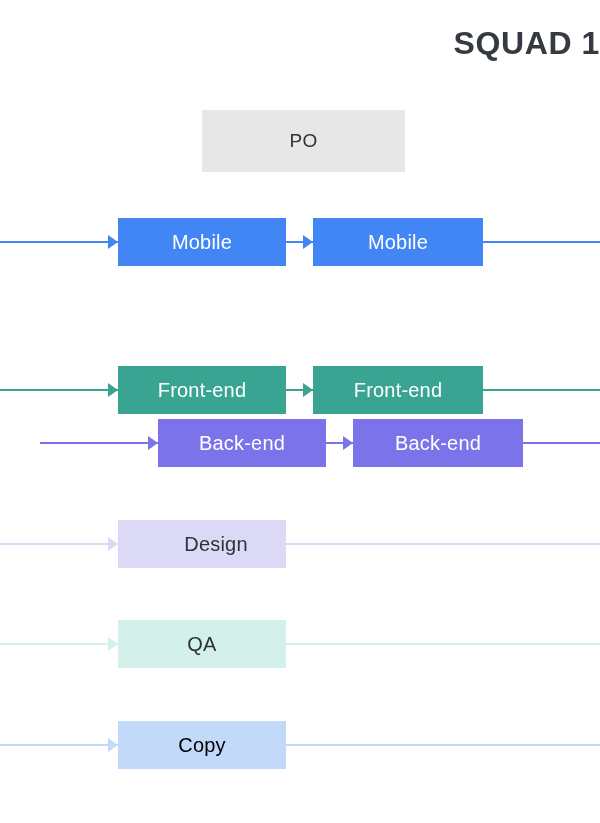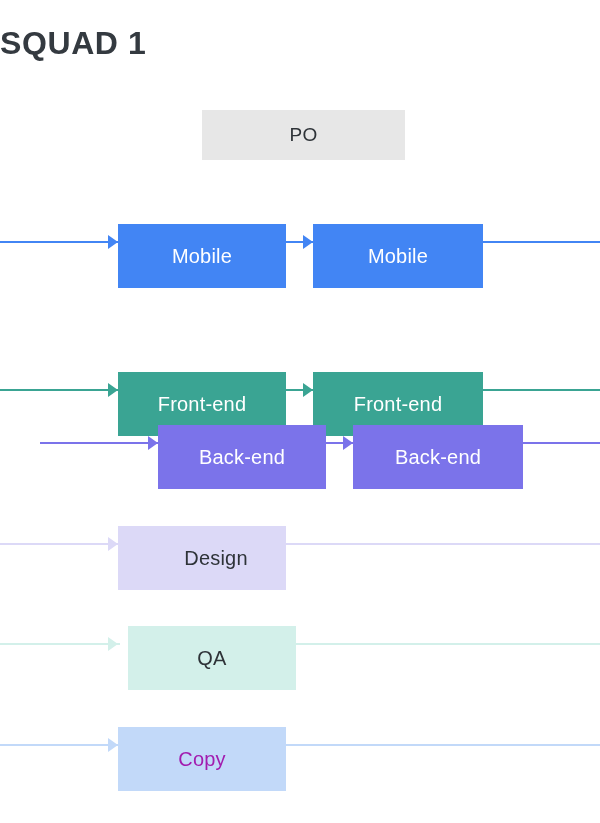--- a/index.html
+++ b/index.html
@@ -20,35 +20,35 @@
     position: absolute;
     inset: 0;
   }
 
   
   .diagram-title {
     position: absolute;
     left: 0;
     top: 22px;
     width: 600px;
-    text-align: left;
+    text-align: right;
     font-size: 32px;
     font-weight: bold;
     letter-spacing: 0.6px;
     color: #343a40;
     line-height: 42px;
   }
 
   
   .po-node {
     position: absolute;
     left: 202px;
     top: 110px;
     width: 203px;
-    height: 50px;
+    height: 62px;
     background: #e7e7e7;
     display: flex;
     align-items: center;
     justify-content: center;
   }
   .po-node .node-label {
     font-size: 19px;
     color: #2e3338;
     letter-spacing: 0.3px;
   }
@@ -82,22 +82,22 @@
     border-bottom: 7px solid transparent;
     border-left-width: 10px;
     border-left-style: solid;
   }
   .arrow-head.at-first  { left: 108px; }
   .arrow-head.at-second { left: 303px; }
 
   
   .flow-box {
     position: absolute;
-    top: 14px;
-    height: 64px;
+    top: 8px;
+    height: 48px;
     display: flex;
     align-items: center;
     justify-content: center;
     box-sizing: border-box;
   }
   .flow-box.first  { left: 118px; width: 168px; }
   .flow-box.second { left: 313px; width: 170px; }
   .flow-box .node-label {
     font-size: 20px;
     letter-spacing: 0.2px;
@@ -173,27 +173,27 @@
     <div class="arrow-head at-first" style="border-left-color: rgb(220, 217, 247);"></div>
     <div class="flow-box first light" style="background: rgb(220, 217, 247); padding-left: 28px;">
       <span class="node-label" style="color: rgb(46, 51, 56);">Design</span>
     </div>
   </div>
 
   <div class="flow-row" id="row-4">
     <div class="conn-line lead-in" style="background: rgb(211, 240, 234);"></div>
     <div class="conn-line tail-out" style="background: rgb(211, 240, 234);"></div>
     <div class="arrow-head at-first" style="border-left-color: rgb(211, 240, 234);"></div>
-    <div class="flow-box first light" style="background: rgb(211, 240, 234); margin-left: 10px;">
+    <div class="flow-box first light" style="background: rgb(211, 240, 234);">
       <span class="node-label" style="color: rgb(46, 51, 56);">QA</span>
     </div>
   </div>
 
   <div class="flow-row" id="row-5">
     <div class="conn-line lead-in" style="background: rgb(194, 217, 249);"></div>
     <div class="conn-line tail-out" style="background: rgb(194, 217, 249);"></div>
     <div class="arrow-head at-first" style="border-left-color: rgb(194, 217, 249);"></div>
     <div class="flow-box first light" style="background: rgb(194, 217, 249);">
-      <span class="node-label" style="color: #a21caf;">Copy</span>
+      <span class="node-label" style="color: #000000;">Copy</span>
     </div>
   </div>
 
 </div>
 
 </body></html>

